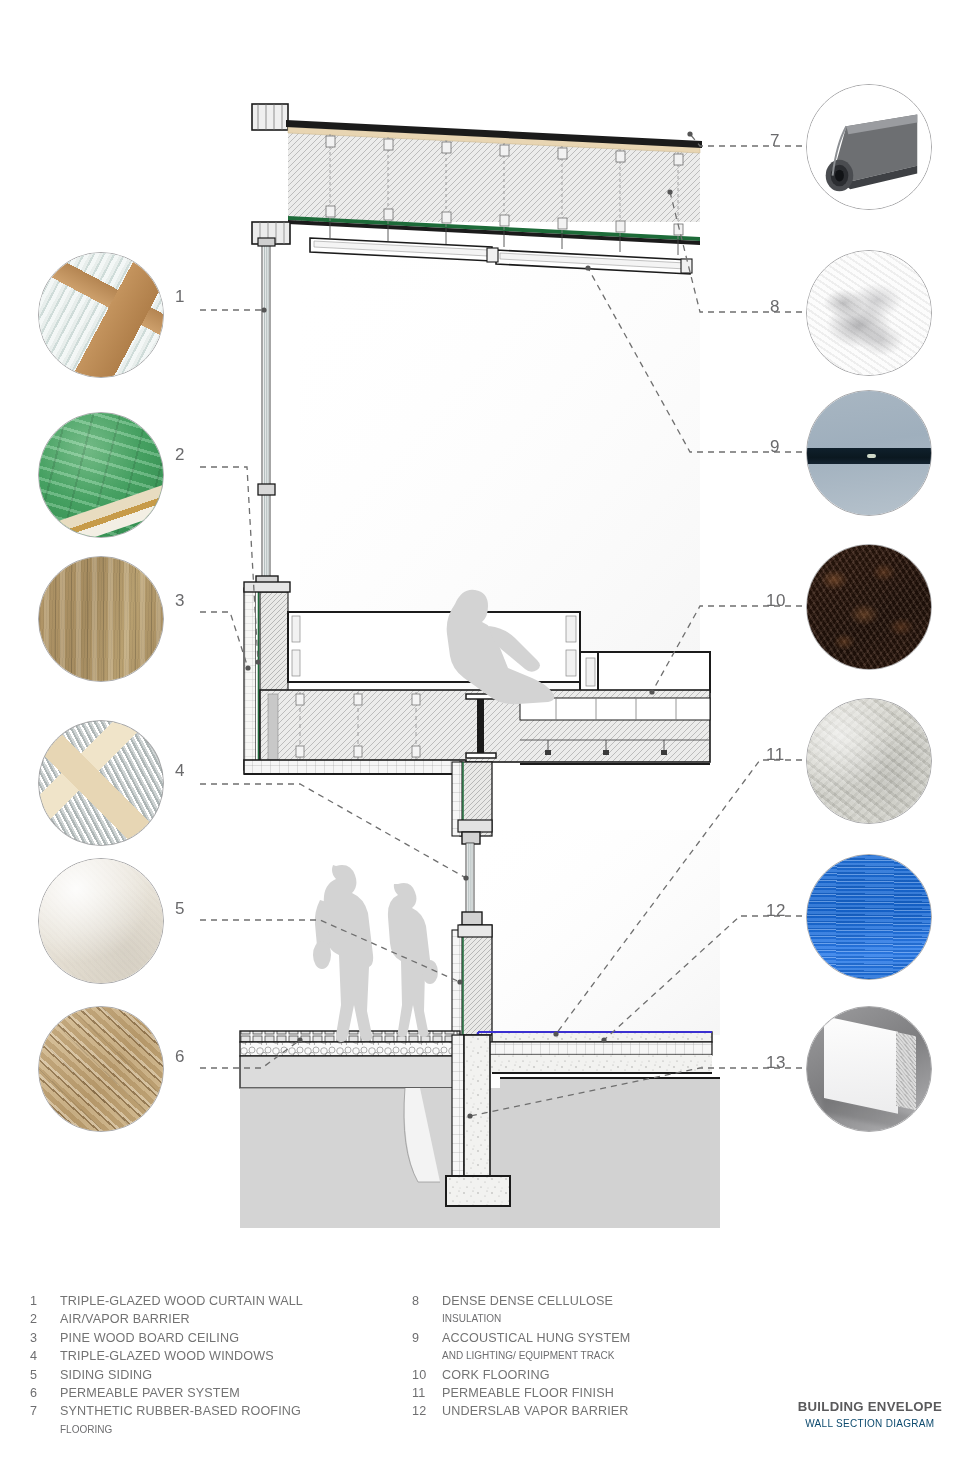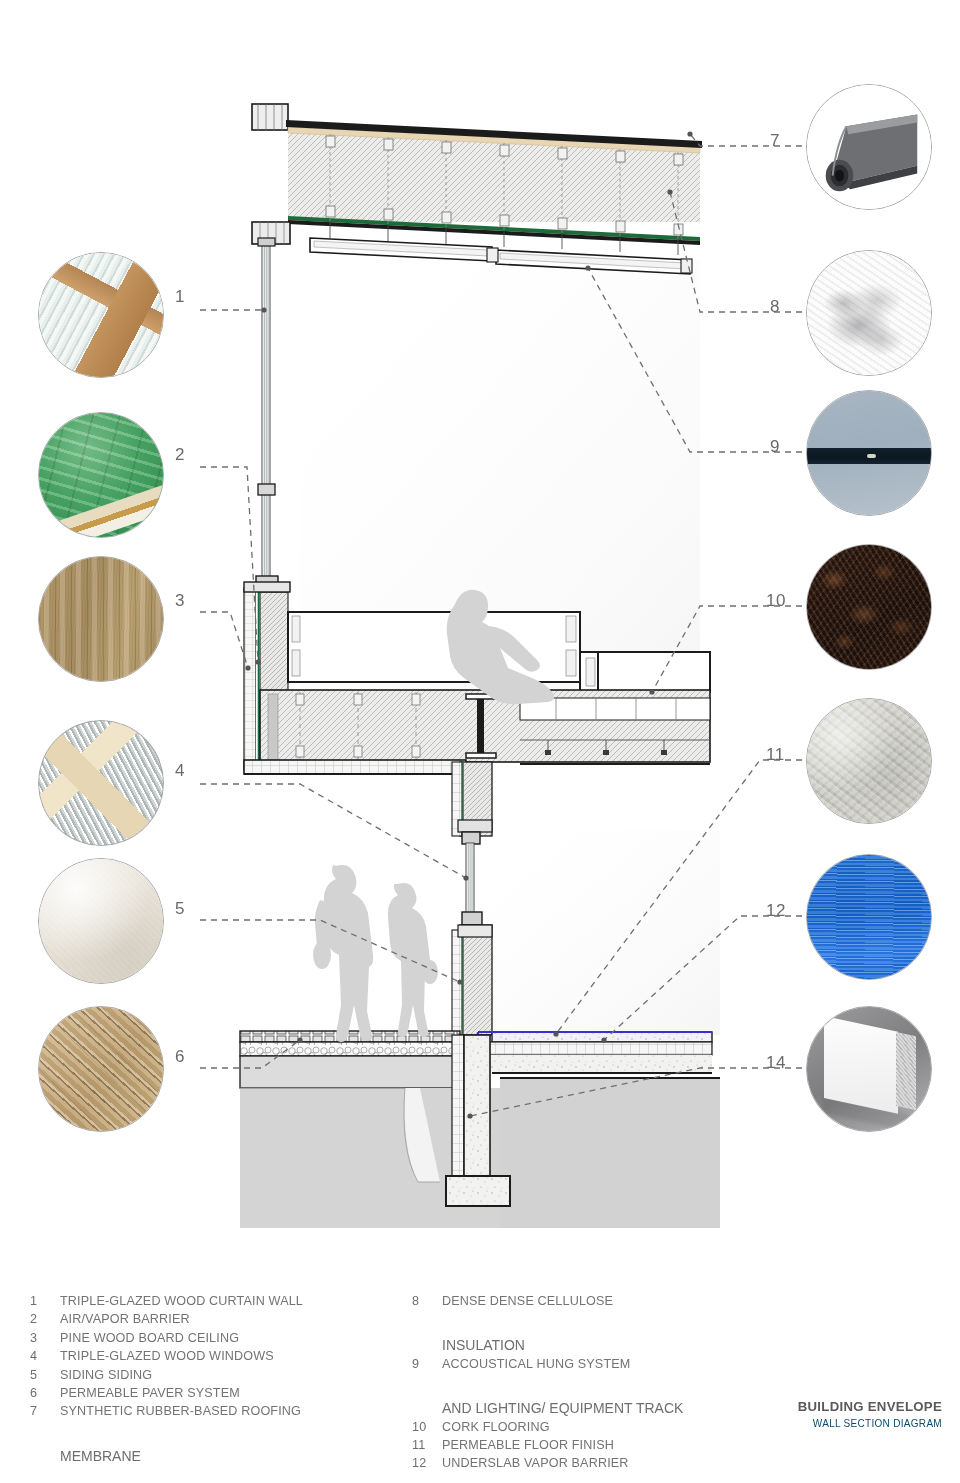--- a/index.html
+++ b/index.html
@@ -143,23 +143,23 @@
 
   
   .roll{position:absolute;inset:0;}
 
   
   #legend{position:absolute;left:30px;top:1292px;width:700px;}
   .legcol{position:absolute;top:0;}
   .legrow{display:flex;font-size:12.6px;line-height:18.4px;letter-spacing:.15px;}
   .legnum{width:30px;flex:none;color:#6e6e70;}
   .legtxt{color:#737373;}
-  .legcont{margin-left:30px;color:#6e6e70;font-size:14px;line-height:18.4px;margin-top:26px;}
-
-  #titleblock{position:absolute;right:18px;top:1398px;text-align:right;}
+  .legcont{margin-left:30px;color:#6e6e70;font-size:10px;line-height:18.4px;}
+
+  #titleblock{position:absolute;right:18px;top:1398px;text-align:center;}
   #titleblock .t1{font-size:13.2px;font-weight:bold;color:#5a5a5c;letter-spacing:.3px;line-height:17px;}
   #titleblock .t2{font-size:10px;color:#0c4a6e;letter-spacing:.3px;line-height:17px;}
 
   
   #drawing{position:absolute;left:0;top:0;width:960px;height:1290px;}
   #drawing svg{display:block;}
 </style>
 </head>
 <body>
 
@@ -602,21 +602,21 @@
   </div>
 
   <div class="callout">
     <div class="circ" style="left:806px;top:1006px;width:126px;height:126px;">
       <div class="fill tx-board">
           <div class="shadow"></div>
           <div class="face"></div>
           <div class="side"></div>
         </div>
     </div>
-    <div class="num" style="left:766px;top:1054px;">14</div>
+    <div class="num" style="left:766px;top:1054px;">13</div>
   </div>
 
   <div id="legend">
 
     <div class="legcol" style="left:0;width:370px;">
       <div class="legrow">
         <span class="legnum">1</span>
         <span class="legtxt">TRIPLE-GLAZED WOOD CURTAIN WALL</span>
       </div>
       <div class="legrow">
@@ -636,21 +636,21 @@
         <span class="legtxt">SIDING SIDING</span>
       </div>
       <div class="legrow">
         <span class="legnum">6</span>
         <span class="legtxt">PERMEABLE PAVER SYSTEM</span>
       </div>
       <div class="legrow">
         <span class="legnum">7</span>
         <span class="legtxt">SYNTHETIC RUBBER-BASED ROOFING</span>
       </div>
-      <div class="legcont">MEMBRANE</div>
+      <div class="legcont">FLOORING</div>
     </div>
 
     <div class="legcol" style="left:382px;width:318px;">
       <div class="legrow">
         <span class="legnum">8</span>
         <span class="legtxt">DENSE DENSE CELLULOSE</span>
       </div>
       <div class="legcont">INSULATION</div>
       <div class="legrow">
         <span class="legnum">9</span>

